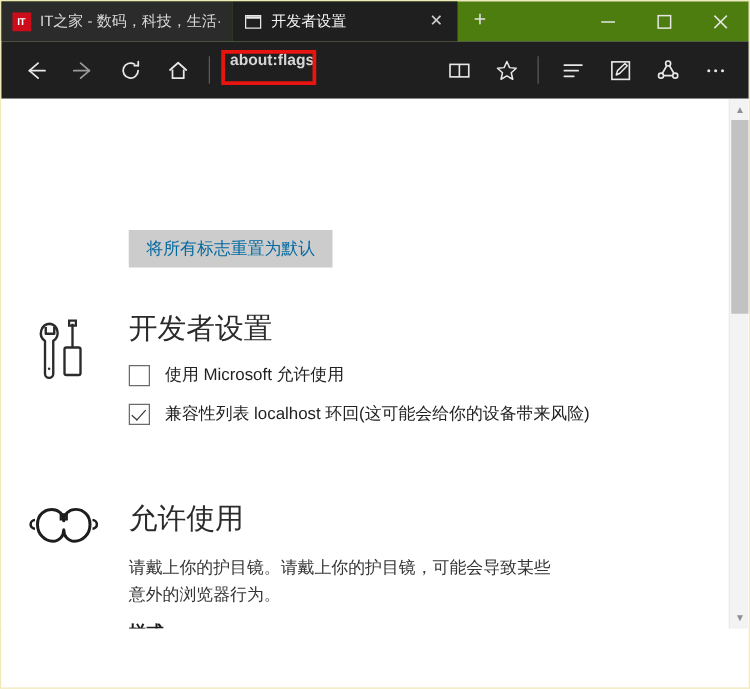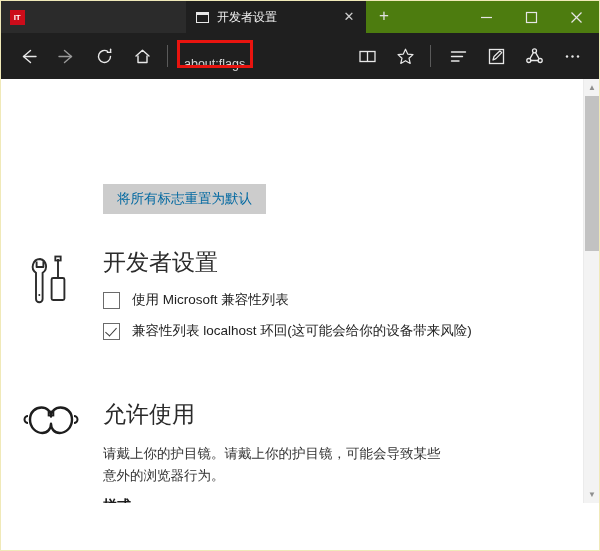--- a/index.html
+++ b/index.html
@@ -150,21 +150,22 @@
     width: 1px;
     height: 22px;
     background: #5a5a5a;
     margin: 0 8px 0 6px;
   }
   .urlwrap {
     position: relative;
     flex: 1 1 auto;
     height: 30px;
     display: flex;
-    align-items: flex-end;
+    align-items: flex-start;
+    font-weight: bold;
   }
   .urltext {
     color: #d6d6d6;
     font-size: 12.5px;
     padding-left: 8px;
     white-space: nowrap;
   }
   .url-highlight {
     position: absolute;
     left: 1px;
@@ -346,20 +347,21 @@
 <body>
 
 <div id="window">
 
   <div class="tabbar">
 
     <div class="tab inactive">
       <span class="tab-favicon">
         <span class="favicon-it">IT</span>
       </span>
+      <span class="tab-title">IT之家 - 数码，科技，生活·</span>
     </div>
 
     <div class="tab active">
       <span class="tab-favicon">
         <span class="favicon-page"></span>
       </span>
       <span class="tab-title">开发者设置</span>
       <span class="tab-close">✕</span>
     </div>
 
@@ -482,21 +484,21 @@
             <line x1="38" y1="10" x2="38" y2="29" stroke="#2b2b2b" stroke-width="1.9"></line>
             <rect x="35.3" y="7.5" width="5.4" height="4" fill="none" stroke="#2b2b2b" stroke-width="1.8"></rect>
             <rect x="31.6" y="29" width="12.8" height="22" rx="1.5" fill="none" stroke="#2b2b2b" stroke-width="1.9"></rect>
           </svg>
         </div>
         <div class="section-body">
           <h2 class="section-title">开发者设置</h2>
 
           <div class="checkrow">
             <span class="checkbox"></span>
-            <span class="checklabel">使用 Microsoft 兼容性列表</span>
+            <span class="checklabel">使用 Microsoft 允许使用</span>
           </div>
 
           <div class="checkrow">
             <span class="checkbox checked"></span>
             <span class="checklabel">兼容性列表 localhost 环回(这可能会给你的设备带来风险)</span>
           </div>
         </div>
       </div>
 
       <div class="section" style="top:322px;">

